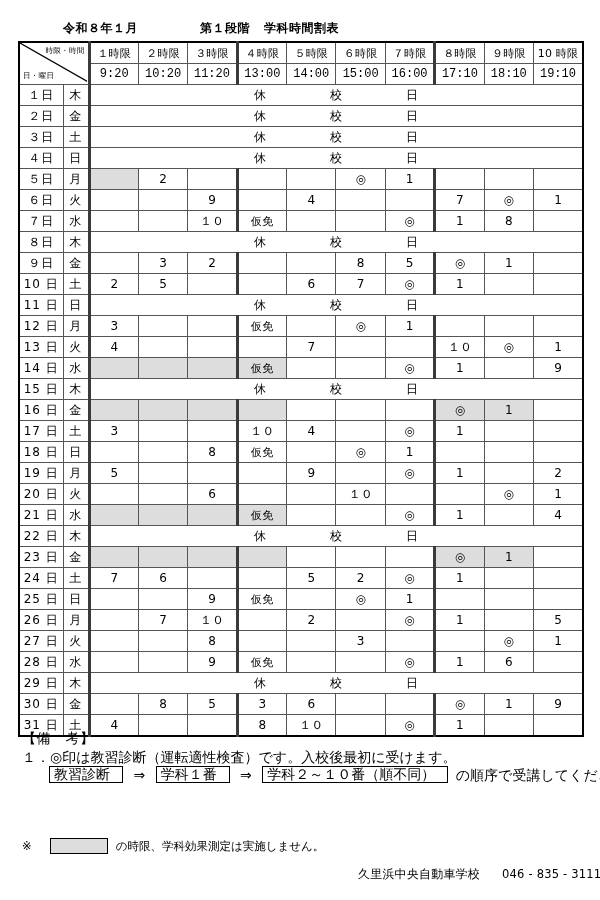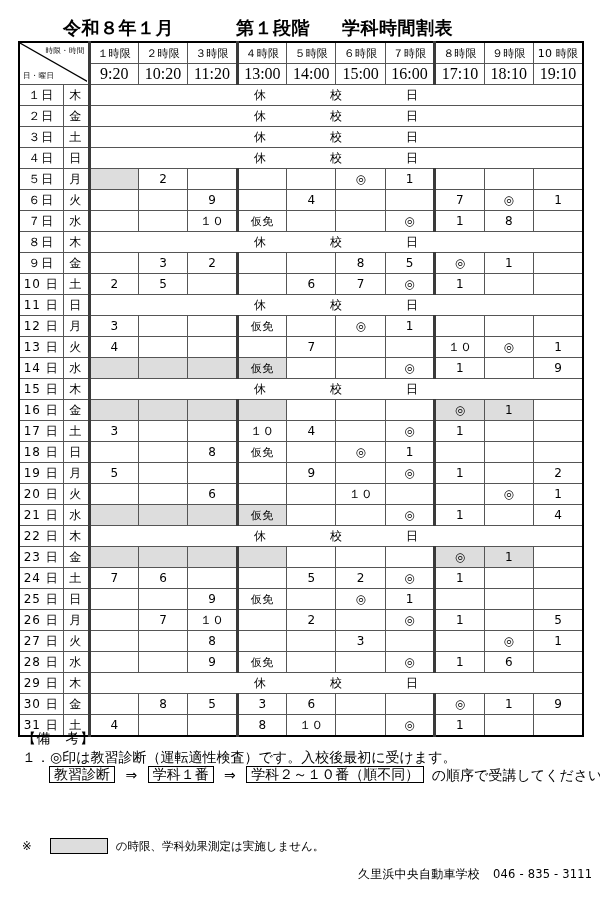--- a/index.html
+++ b/index.html
@@ -25,26 +25,26 @@
   
   .title-row {
     position: absolute;
     left: 18px;
     top: 16px;
     width: 564px;
     height: 24px;
     display: flex;
     align-items: center;
     font-weight: bold;
-    font-size: 18px;
+    font-size: 12px;
     letter-spacing: 0.5px;
   }
   .title-era { margin-left: 45px; }
   .title-stage { margin-left: 62px; }
-  .title-name { margin-left: 32px; }
+  .title-name { margin-left: 14px; }
 
   
   .tt {
     position: absolute;
     left: 18px;
     top: 41px;
     border-collapse: collapse;
     table-layout: fixed;
     width: 564px;
     font-size: 11px;
@@ -96,23 +96,23 @@
     font-size: 7.5px;
     letter-spacing: 0.3px;
   }
 
   .hdr-per {
     font-size: 11px;
     height: 20px;
     letter-spacing: 0.2px;
   }
   .hdr-time {
-    font-size: 16px;
+    font-size: 12px;
     height: 20px;
-    font-family: Liberation Serif, serif;
+    font-family: Liberation Mono, monospace;
   }
 
   .daycell {
     font-size: 12px;
     letter-spacing: 1px;
     padding-right: 4px;
     text-align: right;
     border-right: 1px dotted #777 !important;
   }
   .wdcell {
@@ -143,21 +143,21 @@
     top: 730px;
     width: 560px;
     font-size: 14px;
     line-height: 17.5px;
   }
   .notes .nline { white-space: nowrap; }
   .notes .head { letter-spacing: 0.5px; margin-bottom: 1px; }
   .boxed {
     display: inline-block;
     border: 1px solid #000;
-    padding: 0px 4px 1px 4px;
+    padding: 0px 12px 1px 4px;
     line-height: 14px;
     margin: 0 3px;
     vertical-align: 1px;
   }
   .seq { margin-left: 24px; white-space: nowrap; }
   .arrow { margin: 0 3px; }
 
   .star-note {
     position: absolute;
     left: 22px;
@@ -176,21 +176,21 @@
     margin: 0 8px 0 18px;
   }
   .school {
     position: absolute;
     left: 358px;
     top: 866px;
     font-size: 12px;
     white-space: nowrap;
     letter-spacing: 0.2px;
   }
-  .school .tel { margin-left: 9px; font-size: 11.5px; }
+  .school .tel { margin-left: 18px; font-size: 11.5px; }
 </style>
 </head>
 <body>
 
 <div class="page">
 
   <div class="title-row">
     <span class="title-era">令和８年１月</span>
     <span class="title-stage">第１段階</span>
     <span class="title-name">学科時間割表</span>

